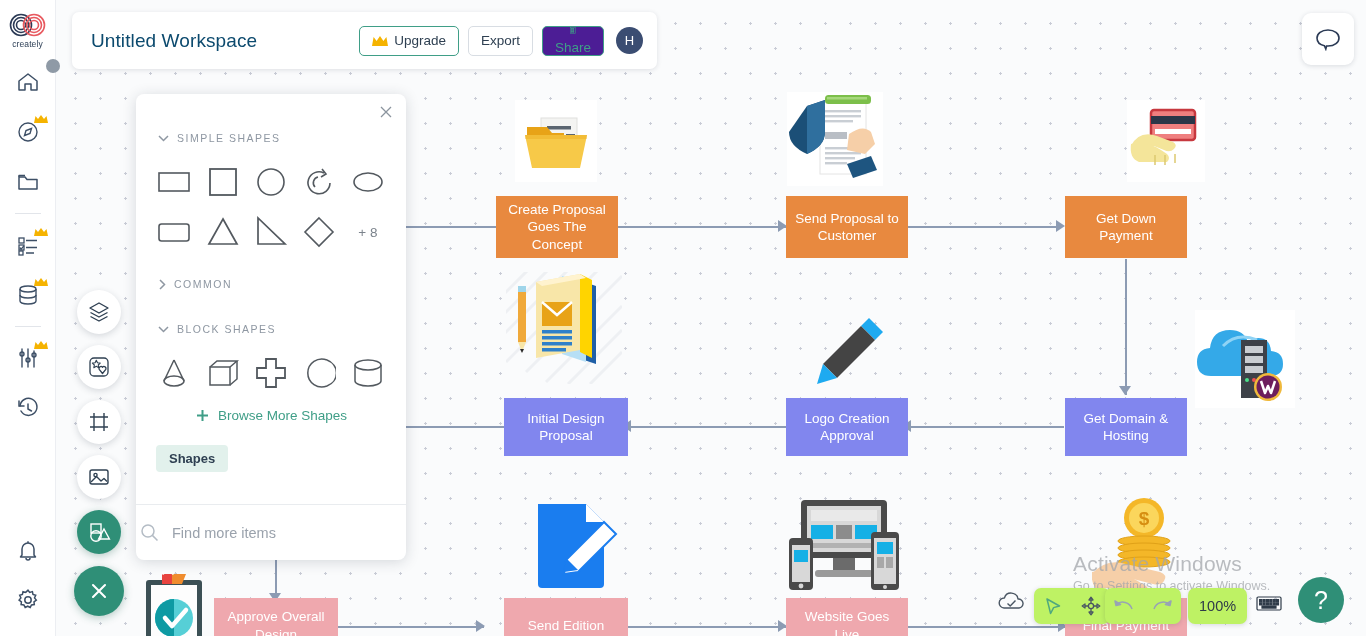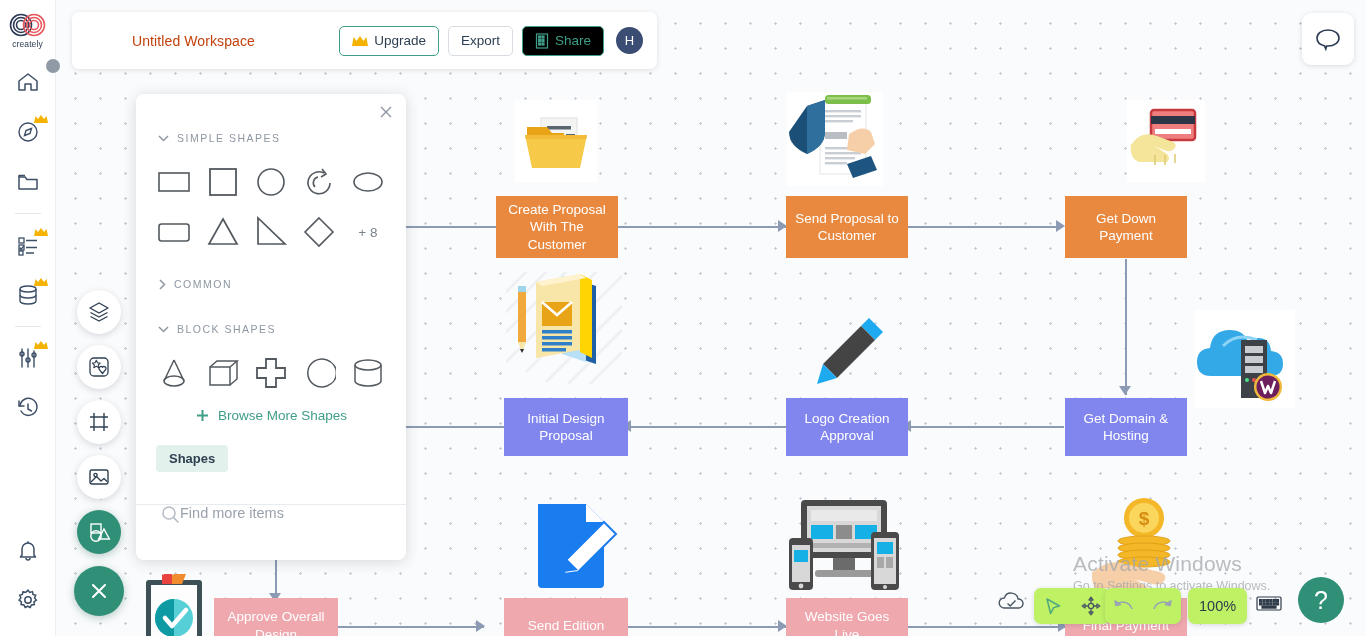--- a/index.html
+++ b/index.html
@@ -41,29 +41,29 @@
   .rail-dot { position:absolute; left:46px; top:59px; width:14px; height:14px;
               border-radius:50%; background:#8f9aa6; z-index:60; }
 
   
   .topbar {
     position: absolute; left: 72px; top: 12px; width: 585px; height: 57px;
     background: #fff; border-radius: 7px;
     box-shadow: 0 1px 5px rgba(30,40,60,.13);
     display: flex; align-items: center; padding: 0 14px 0 19px; z-index: 30;
   }
-  .ws-title { font-size: 14px; color: #c2410c; flex: 1; letter-spacing:.1px;margin-left:41px; }
+  .ws-title { font-size: 19px; color: #0c4a6e; flex: 1; letter-spacing:.1px; }
   .btn {
     height: 30px; border-radius: 5px; display: inline-flex; align-items: center;
     justify-content: center; gap: 6px; font-size: 13.5px; cursor: pointer;
     padding: 0 12px; white-space: nowrap;
   }
   .btn-upgrade { border: 1px solid #3f9e87; background:#fff; color: #2f4052; }
   .btn-export  { border: 1px solid #d8dde3; background:#fff; color: #2f4052; }
-  .btn-share   { border: 1px solid #3f9e87; background:#000000; color: #3f9e87; }
+  .btn-share   { border: 1px solid #3f9e87; background:#4c1d95; color: #3f9e87; flex-direction: column; }
   .avatar {
     width: 27px; height: 27px; border-radius: 50%; background: #3b4d72;
     color: #fff; font-size: 13px; display: flex; align-items: center;
     justify-content: center; margin-left: 12px; cursor: pointer;
   }
 
   
   .comment-btn {
     position: absolute; right: 12px; top: 13px; width: 52px; height: 52px;
     background: #fff; border-radius: 9px; box-shadow: 0 1px 5px rgba(30,40,60,.15);
@@ -92,21 +92,21 @@
   .browse {
     display: flex; align-items: center; justify-content: center; gap: 8px;
     color: #3f9e87; font-size: 13.5px; cursor: pointer; margin-top: 10px;
   }
   .chip {
     margin: 22px 0 0 20px; background: #e2f1ec; color: #2f4052;
     font-size: 13px; font-weight: bold; padding: 6px 13px; border-radius: 4px;
     display: inline-block; cursor: pointer; align-self: flex-start;
   }
   .panel-sep { height: 1px; background: #e9ecef; margin-top: 20px; }
-  .find { display: flex; align-items: flex-start; padding: 0 25px; height: 55px; }
+  .find { display: flex; align-items: center; gap: 13px; padding: 0 4px; height: 55px; }
   .find-txt { font-size: 14.5px; color: #9aa2ac; }
 
   
   .fab {
     position: absolute; left: 77px; width: 44px; height: 44px; border-radius: 50%;
     background: #fff; box-shadow: 0 2px 7px rgba(30,40,60,.17);
     display: flex; align-items: center; justify-content: center;
     cursor: pointer; z-index: 38; color: #2f4052;
   }
   .fab.green { background: #2f8f77; color: #fff; box-shadow: 0 2px 8px rgba(20,90,70,.3); }
@@ -354,21 +354,21 @@
           <ellipse cx="52" cy="52" rx="26" ry="5"></ellipse>
           <ellipse cx="52" cy="59" rx="26" ry="5"></ellipse>
           <ellipse cx="52" cy="66" rx="26" ry="5"></ellipse>
         </g>
         <path d="M0 78 q14 -16 34 -10 l34 8 q8 3 4 9 -3 5 -11 3 l-20 -5" fill="#f6cfa8"></path>
         <path d="M0 76 q20 -6 44 8 l10 6 q5 5 -1 9 H12 Q-2 92 0 76z" fill="#f6cfa8"></path>
       </svg>
     </div>
 
     <div class="node orange" style="left:440px; top:196px; width:122px; height:62px;">
-      <span>Create Proposal With The Customer</span>
+      <span>Create Proposal Goes The Concept</span>
     </div>
     <div class="node orange" style="left:1009px; top:196px; width:122px; height:62px;">
       <span>Get Down Payment</span>
     </div>
     <div class="node orange" style="left:730px; top:196px; width:122px; height:62px;">
       <span>Send Proposal to Customer</span>
     </div>
 
     <div class="node purple" style="left:448px; top:398px; width:124px; height:58px;">
       <span>Initial Design Proposal</span>

